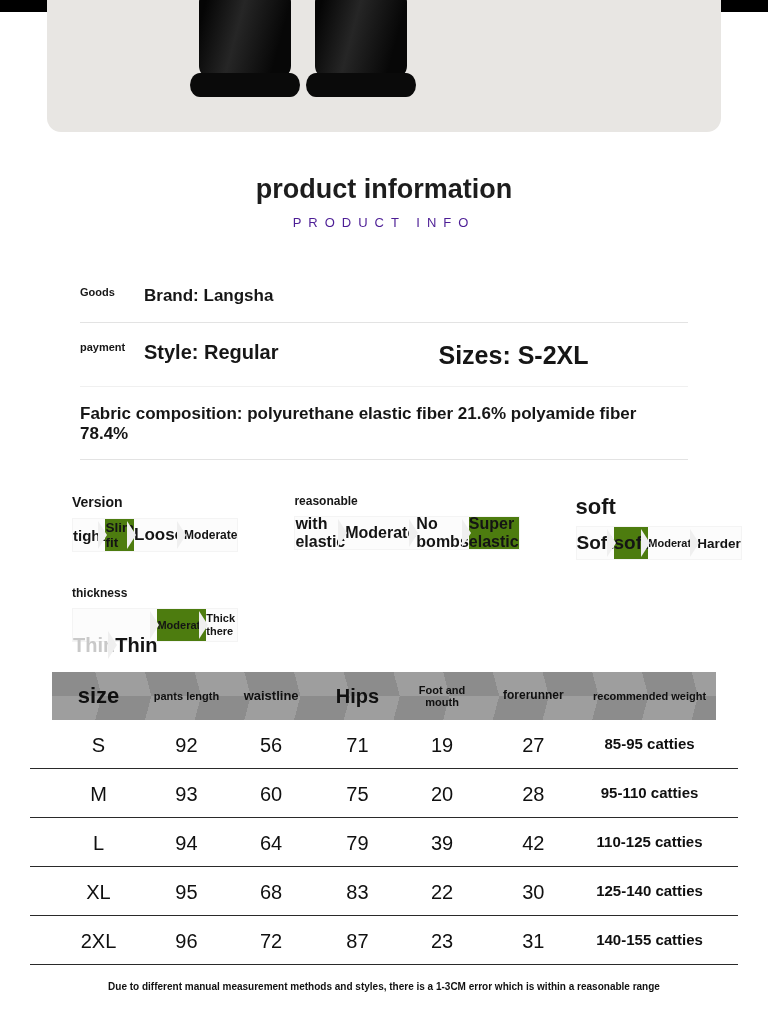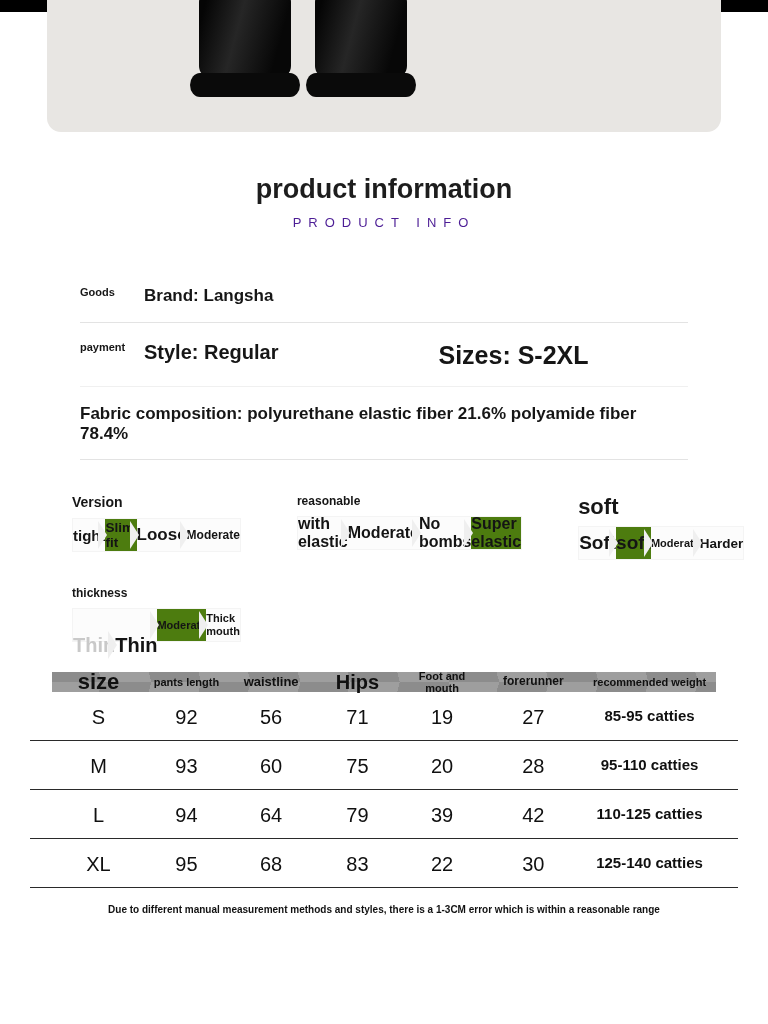--- a/index.html
+++ b/index.html
@@ -75,21 +75,21 @@
   .o15 { font-size:15px; font-weight:bold; }
   .o17 { font-size:17px; font-weight:bold; }
   .o19 { font-size:19px; font-weight:bold; }
   .o20 { font-size:20px; font-weight:bold;margin-top:40px; }
   .muted { color:#c9c9c9; }
   .wrap span { display:inline-block; max-width:44px; line-height:1.15; }
 
   
   .size-table { width:664px; margin:30px auto 0 auto; }
   .thead {
-    display:flex; align-items:center; height:20px; color:#101010;
+    display:flex; align-items:center; height:48px; color:#101010;
     background-color:#8c8c8c;
     background-image:
       repeating-linear-gradient(75deg,transparent 0 48px,#9e9e9e 48px 96px),
       repeating-linear-gradient(105deg,#9e9e9e 0 48px,transparent 48px 96px);
     background-size:100% 50%,100% 51%;
     background-position:top,bottom;
     background-repeat:no-repeat;
   }
   .cell { display:flex; align-items:center; justify-content:center; text-align:center; line-height:1.1; }
   .c0 { width:14%; } .c1 { width:12.5%; } .c2 { width:13%; } .c3 { width:13%; }
@@ -176,21 +176,21 @@
     </div>
   </div>
 
   <div>
     <div class="glabel sm">thickness</div>
     <div class="bar">
       <div class="opt o20 muted">Thin</div>
       <div class="opt o20">Thin</div>
       <div class="opt o11 sel">Moderate</div>
       <div class="opt o11 wrap">
-          <span>Thick mouth</span>
+          <span>Thick there</span>
         </div>
     </div>
   </div>
 
 </div>
 
 <div class="size-table">
   <div class="thead">
     <div class="cell c0">size</div>
     <div class="cell c1">pants length</div>
@@ -230,15 +230,24 @@
   </div>
   <div class="trow">
     <div class="cell c0">XL</div>
     <div class="cell c1">95</div>
     <div class="cell c2">68</div>
     <div class="cell c3">83</div>
     <div class="cell c4">22</div>
     <div class="cell c5">30</div>
     <div class="cell c6">125-140 catties</div>
   </div>
+  <div class="trow">
+    <div class="cell c0">2XL</div>
+    <div class="cell c1">96</div>
+    <div class="cell c2">72</div>
+    <div class="cell c3">87</div>
+    <div class="cell c4">23</div>
+    <div class="cell c5">31</div>
+    <div class="cell c6">140-155 catties</div>
+  </div>
 </div>
 
 <div class="note">Due to different manual measurement methods and styles, there is a 1-3CM error which is within a reasonable range</div>
 
 </body></html>

